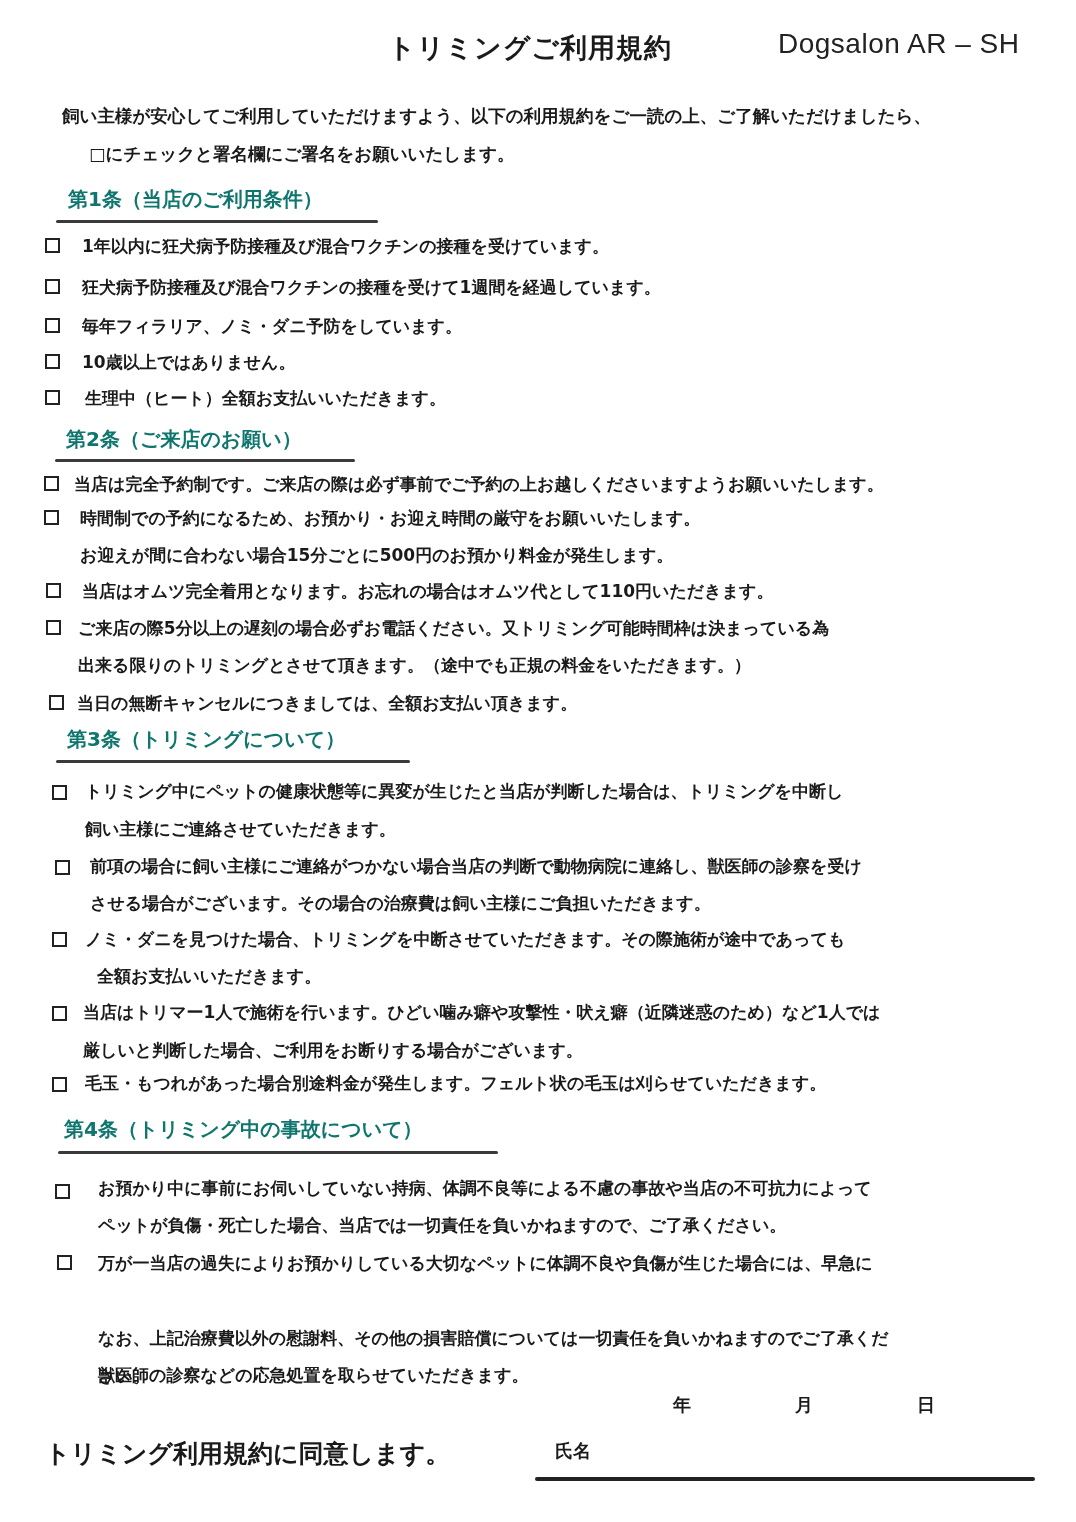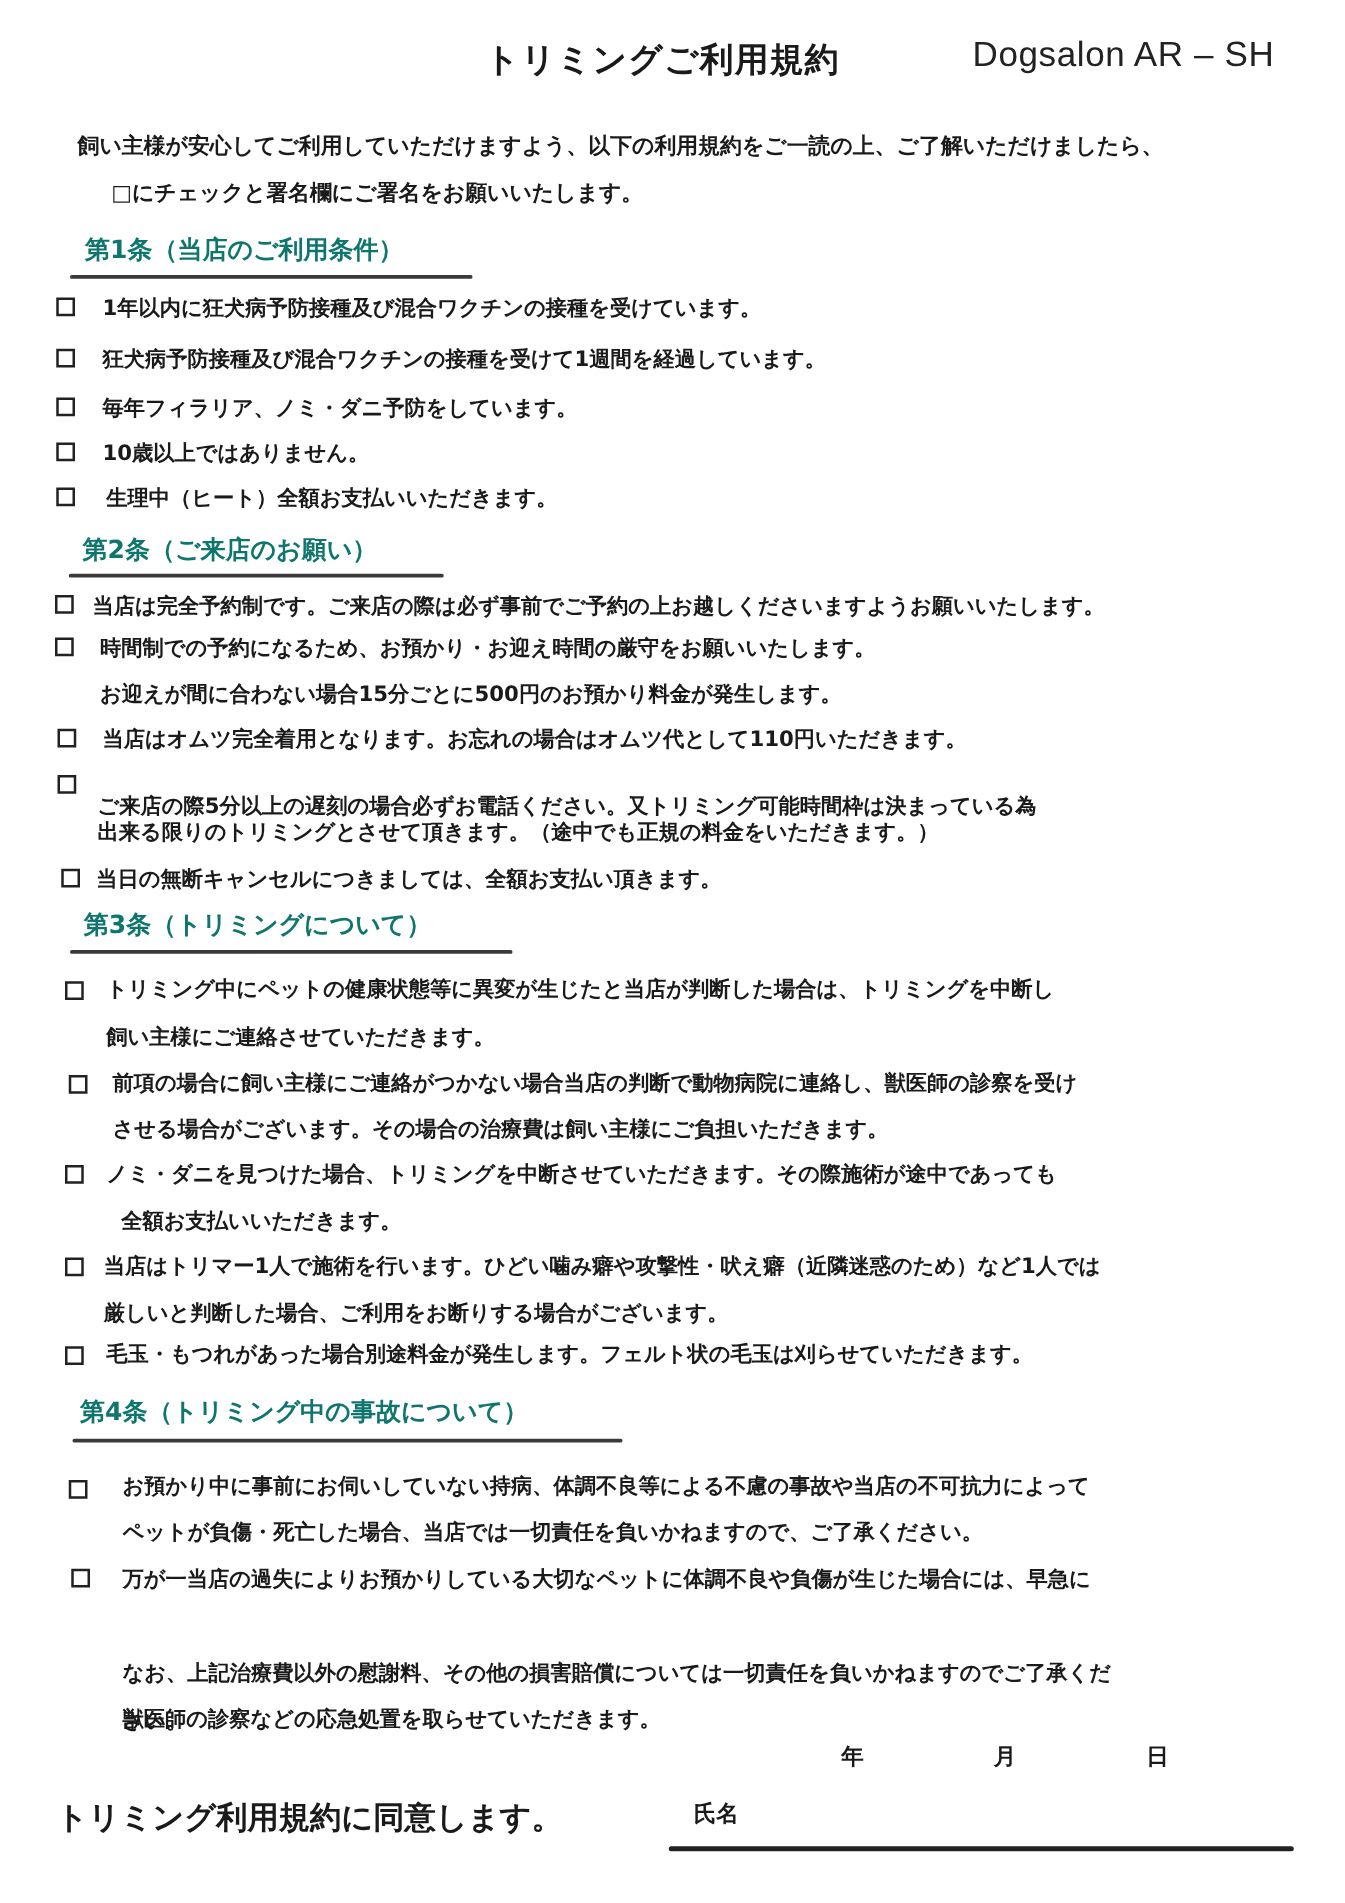--- a/index.html
+++ b/index.html
@@ -65,21 +65,21 @@
   <div class="abs line" style="left:74px; top:473px;">当店は完全予約制です。ご来店の際は必ず事前でご予約の上お越しくださいますようお願いいたします。</div>
 
   <div class="cb" style="left:44px; top:510px;"></div>
   <div class="abs line" style="left:80px; top:507px;">時間制での予約になるため、お預かり・お迎え時間の厳守をお願いいたします。</div>
   <div class="abs line" style="left:80px; top:544px;">お迎えが間に合わない場合15分ごとに500円のお預かり料金が発生します。</div>
 
   <div class="cb" style="left:46px; top:583px;"></div>
   <div class="abs line" style="left:82px; top:580px;text-align:right;">当店はオムツ完全着用となります。お忘れの場合はオムツ代として110円いただきます。</div>
 
   <div class="cb" style="left:46px; top:620px;"></div>
-  <div class="abs line" style="left:78px; top:617px;margin-top:16px;">ご来店の際5分以上の遅刻の場合必ずお電話ください。又トリミング可能時間枠は決まっている為</div>
+  <div class="abs line" style="left:78px; top:617px;">ご来店の際5分以上の遅刻の場合必ずお電話ください。又トリミング可能時間枠は決まっている為</div>
   <div class="abs line" style="left:78px; top:654px;">出来る限りのトリミングとさせて頂きます。（途中でも正規の料金をいただきます。）</div>
 
   <div class="cb" style="left:49px; top:695px;"></div>
   <div class="abs line" style="left:77px; top:692px;">当日の無断キャンセルにつきましては、全額お支払い頂きます。</div>
 
   <div class="abs heading" style="left:67px; top:726px;">第3条（トリミングについて）</div>
   <div class="rule" style="left:56px; top:760px; width:354px;"></div>
 
   <div class="cb" style="left:52px; top:785px;"></div>
   <div class="abs line" style="left:85px; top:780px;">トリミング中にペットの健康状態等に異変が生じたと当店が判断した場合は、トリミングを中断し</div>

